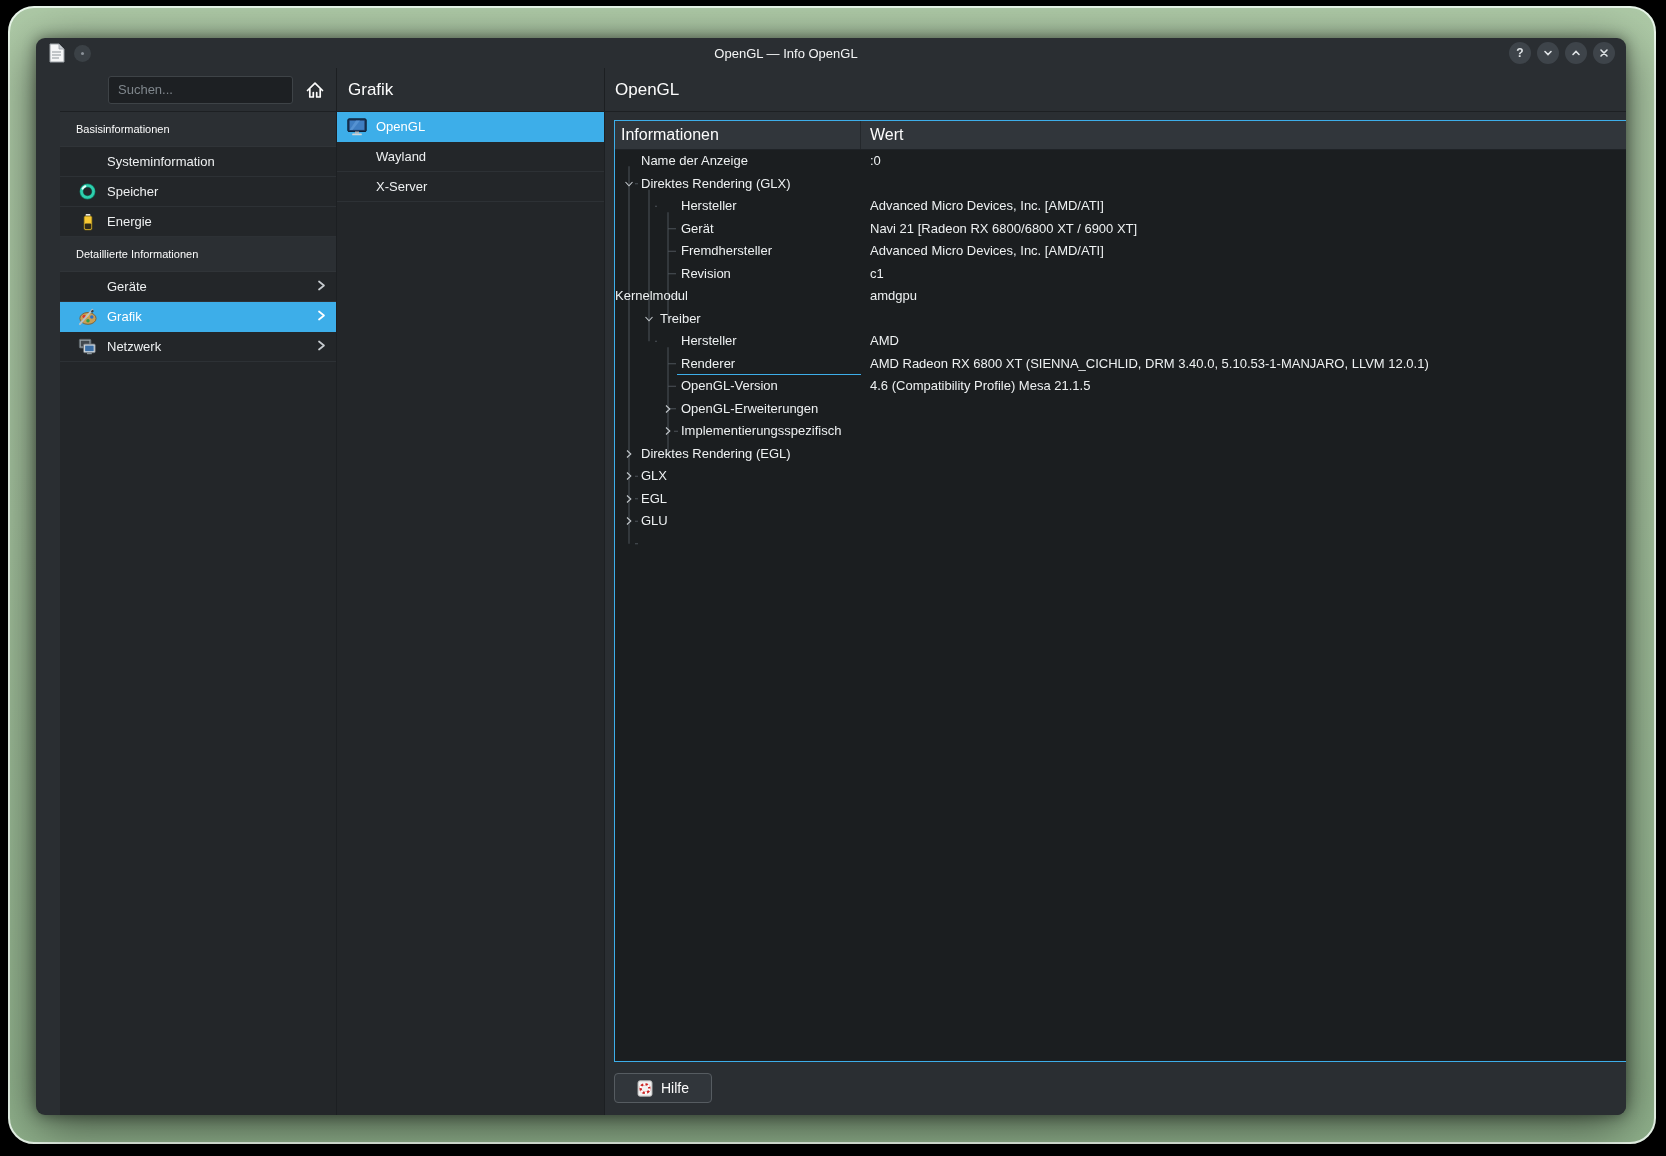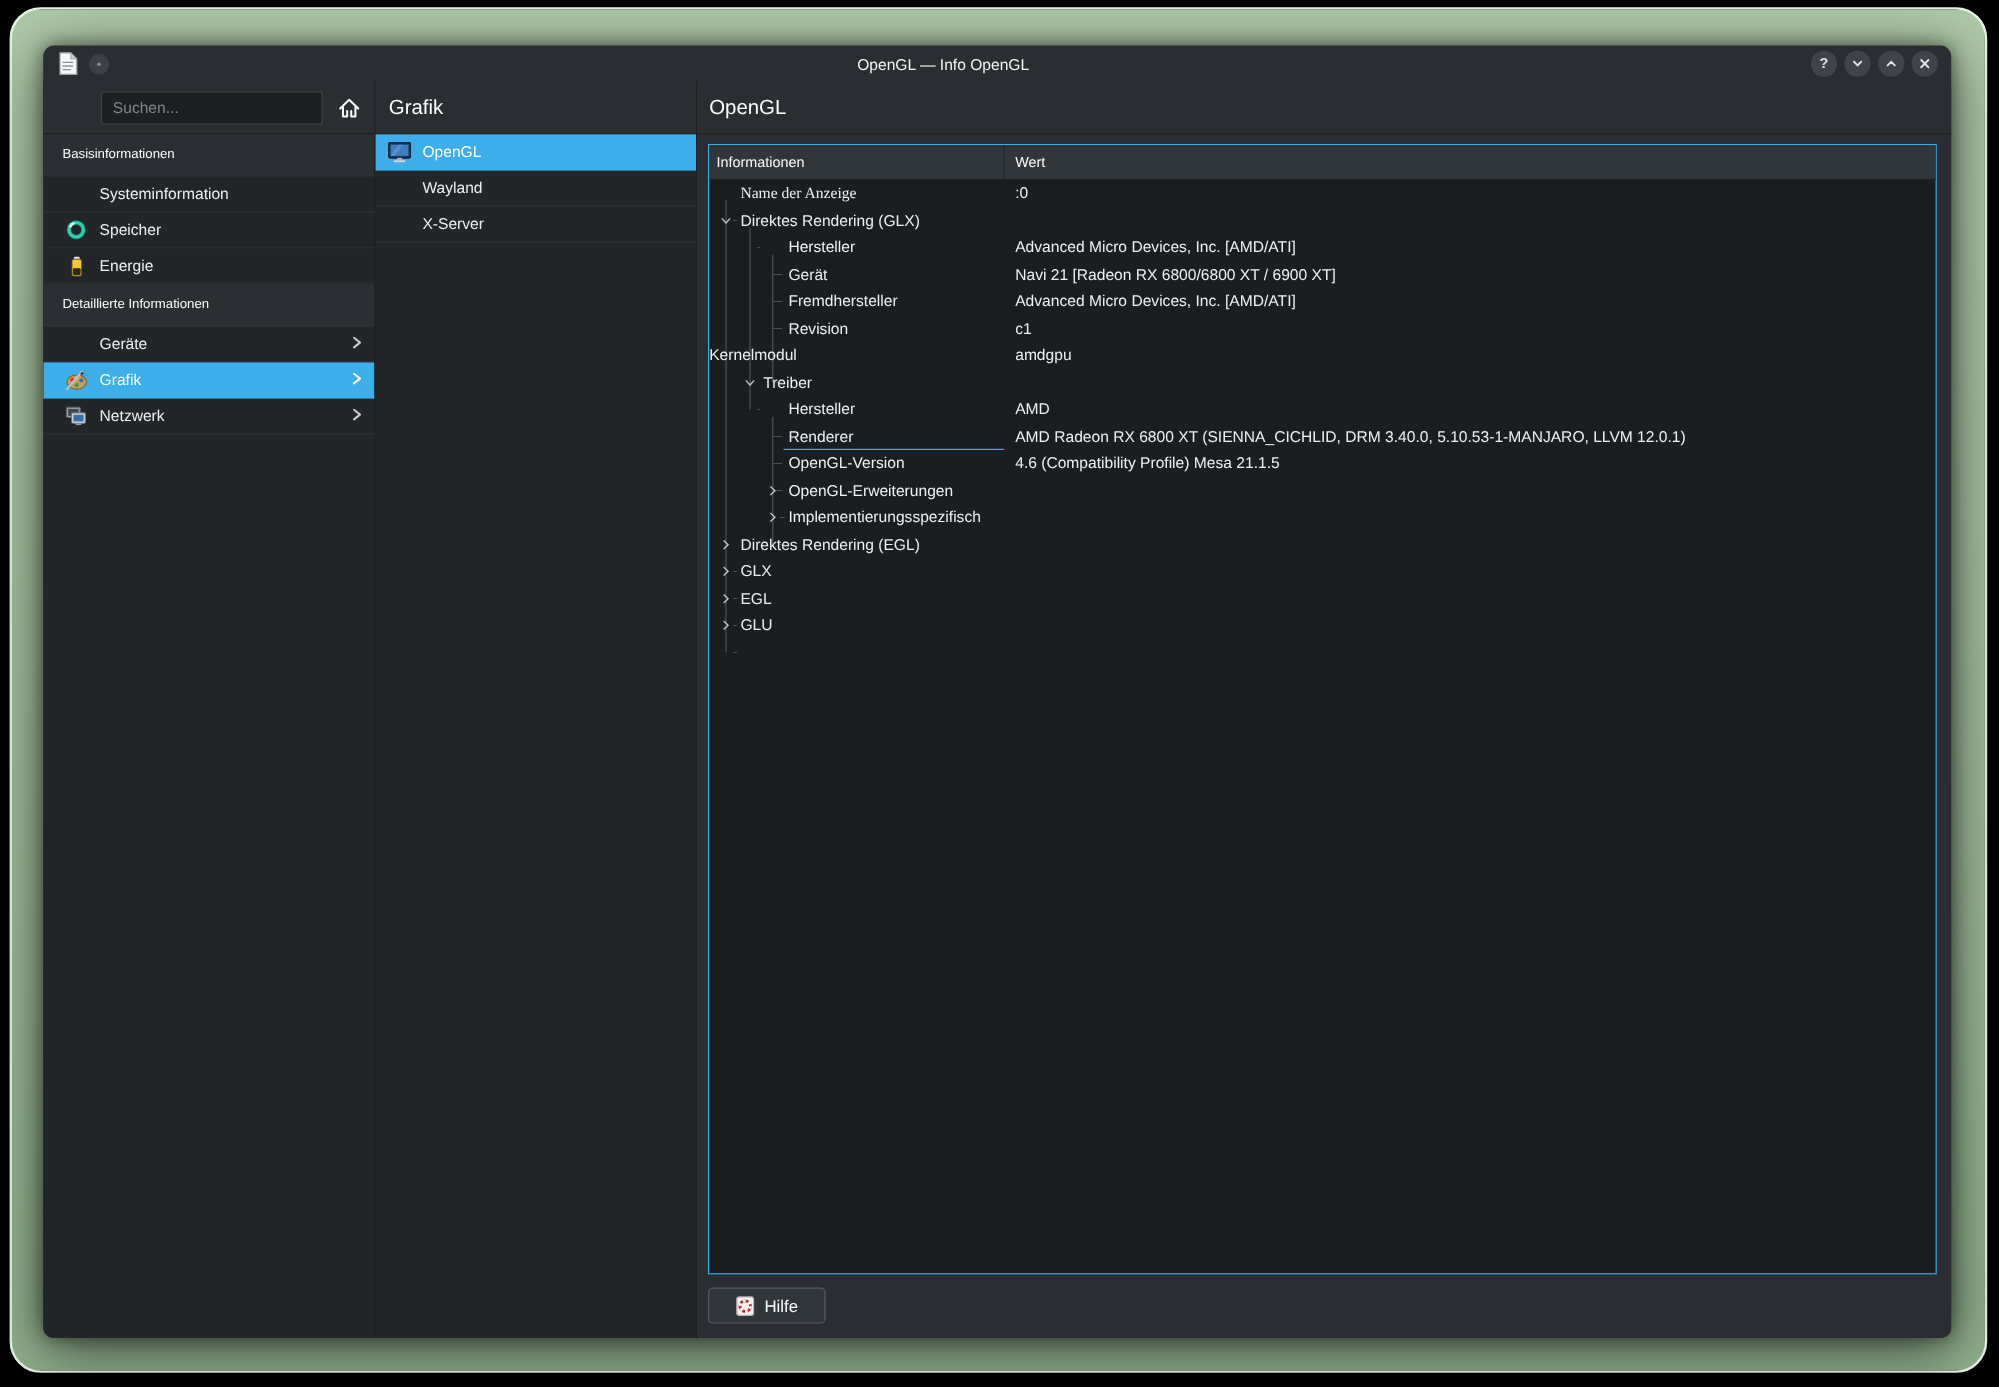--- a/index.html
+++ b/index.html
@@ -17,21 +17,21 @@
   .app-icon { position:absolute; left:12px; top:5px; }
   .overflow-btn { position:absolute; left:38px; top:7px; width:17px; height:17px; border-radius:50%;
                   background:#3b4146; display:flex; align-items:center; justify-content:center; }
   .overflow-btn::after { content:""; width:3px; height:3px; border-radius:50%; background:#8b9198; }
   .title-text { position:absolute; left:0; right:90px; text-align:center; font-size:13px; color:#f4f5f6; }
   .winbtns { position:absolute; right:11px; top:4px; display:flex; gap:6px; }
   .winbtn { width:22px; height:22px; border-radius:50%; background:#3e444a;
             display:flex; align-items:center; justify-content:center;
             color:#dfe3e6; font-size:12px; font-weight:bold; }
   
-  .wbody { flex:1; display:flex; min-height:0; }
+  .wbody { flex:1; display:flex; min-height:0;margin-left:24px; }
   .col-sidebar { width:277px; flex:0 0 277px; background:#232629; border-right:1px solid #1c1f22;
                  display:flex; flex-direction:column; }
   .col-middle  { width:268px; flex:0 0 268px; background:#232629; border-right:1px solid #1c1f22;
                  display:flex; flex-direction:column; }
   .col-main    { flex:1; background:#2a2e32; display:flex; flex-direction:column; min-width:0; }
   .band { height:44px; flex:0 0 44px; background:#2a2e32; border-bottom:1px solid #1d2023;
           display:flex; align-items:center; }
   
   .search-band { padding-left:48px; gap:10px; }
   .search-input { width:185px; height:28px; background:#1d2023; border:1px solid #3e4347;
@@ -55,21 +55,21 @@
   .mid-item { height:30px; border-bottom:1px solid #2d3135; display:flex; align-items:center;
               padding-left:39px; font-size:13px; color:#eef0f1; position:relative; }
   .mid-item .micon { position:absolute; left:9px; top:4px; }
   .mid-item.selected { background:#3daee9; border-bottom-color:#3daee9; color:#fff; }
   
   .main-header { padding-left:10px; font-size:17px; color:#fcfcfc; }
   .main-content { flex:1; padding:8px 12px 0 9px; min-height:0; }
   .ttable { width:1024px; height:942px; border:1px solid #3daee9; background:#1b1e20;
             display:flex; flex-direction:column; }
   .thead { height:29px; flex:0 0 29px; background:#31363b; border-bottom:1px solid #1f2327;
-           display:flex; font-size:12px; color:#fcfcfc; }
+           display:flex; font-size:16px; color:#fcfcfc; }
   .th-info { width:246px; flex:0 0 246px; border-right:1px solid #24282c;
              display:flex; align-items:center; padding-left:6px; }
   .th-wert { flex:1; display:flex; align-items:center; padding-left:9px; }
   .tbody { position:relative; flex:1; overflow:hidden; }
   .tree-lines { position:absolute; left:0; top:0; pointer-events:none; }
   .trow { display:flex; height:22.5px; font-size:13px; color:#eef1f2; position:relative; }
   .tcell-label { width:246px; flex:0 0 246px; position:relative; line-height:22.5px;
                  white-space:nowrap; overflow:hidden; }
   .tcell-value { flex:1; padding-left:9px; line-height:22.5px; white-space:nowrap; overflow:hidden; }
   .expander { position:absolute; top:50%; transform:translateY(-50%); width:10px; height:10px;
@@ -249,21 +249,21 @@
         <div class="ttable">
           <div class="thead">
             <div class="th-info">Informationen</div>
             <div class="th-wert">Wert</div>
           </div>
           <div class="tbody">
               <svg class="tree-lines" width="1022" height="410">
                 <path d="M14 16.25 L14 393.75 M34 39.75 L34 191.25 M53 62.25 L53 168.75 M53 197.25 L53 303.75 M20 33.75 L23 33.75 M40 56.25 L42 56.25 M53 78.75 L61 78.75 M53 101.25 L61 101.25 M53 123.75 L61 123.75 M53 146.25 L61 146.25 M53 168.75 L61 168.75 M40 191.25 L42 191.25 M53 213.75 L61 213.75 M53 236.25 L61 236.25 M53 258.75 L61 258.75 M59 281.25 L63 281.25 M59 303.75 L63 303.75 M20 326.25 L23 326.25 M20 348.75 L23 348.75 M20 371.25 L23 371.25 M20 393.75 L23 393.75 " stroke="#4d5358" stroke-width="1" fill="none"></path>
               </svg>
               <div class="trow">
-                <div class="tcell-label" style="padding-left: 26px; font-family: Liberation Serif, serif;"><span>Name der Anzeige</span></div>
+                <div class="tcell-label" style="padding-left: 26px;"><span>Name der Anzeige</span></div>
                 <div class="tcell-value">:0</div>
               </div>
               <div class="trow">
                 <div class="tcell-label" style="padding-left: 26px;"><span class="expander" style="left: 9px;">
                     <svg width="10" height="10" viewBox="0 0 10 10">
                       <polyline points="1.5,3 5,6.8 8.5,3" fill="none" stroke="#c3c8cc" stroke-width="1.1"></polyline>
                     </svg>
                   </span><span>Direktes Rendering (GLX)</span></div>
                 <div class="tcell-value"></div>
               </div>

